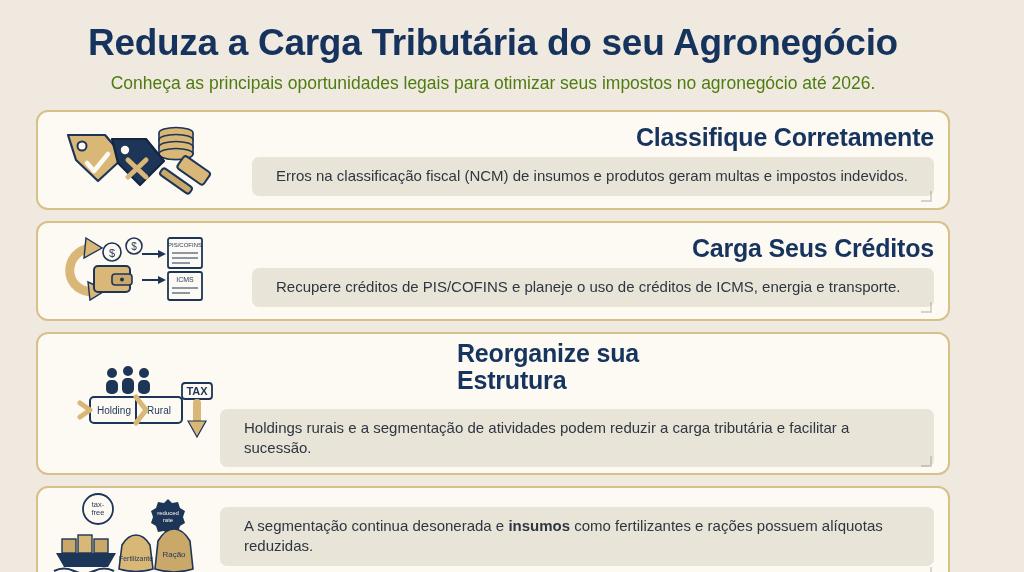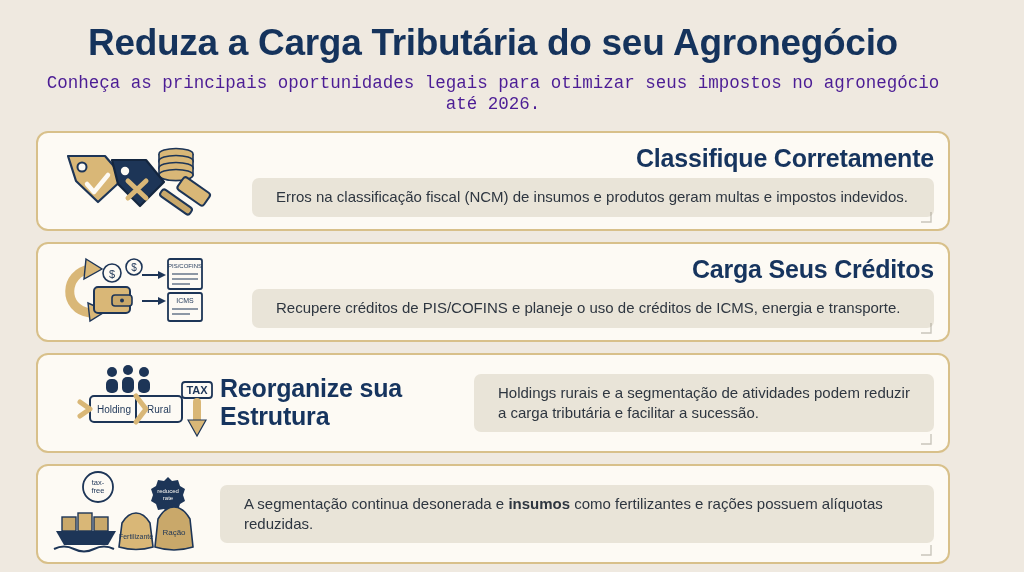--- a/index.html
+++ b/index.html
@@ -27,25 +27,24 @@
     font-size: 37px;
     font-weight: bold;
     color: #15335c;
     letter-spacing: -0.3px;
     text-align: center;
     margin: 6px 0 0 0;
     line-height: 1.05;
   }
   .subtitle {
     font-size: 17.5px;
-    color: #4c1d95;
+    color: #4d7c0f;
     text-align: center;
     margin: 10px 0 0 0;
     line-height: 1.2;
-    font-family: Liberation Mono, monospace;
   }
   .cards {
     margin-top: 16px;
     display: flex;
     flex-direction: column;
     gap: 11px;
   }
   .card {
     background: #fdfaf4;
     border: 2px solid #d8c08a;
@@ -92,21 +91,21 @@
     align-items: flex-end;
     gap: 6px;
     margin-left: 32px;
   }
   .layout-stack .card-desc {
     width: 100%;
     box-sizing: border-box;
   }
   
   .layout-side .card-body {
-    flex-direction: row;
+    flex-direction: column;
     align-items: center;
   }
   .layout-side .card-heading {
     width: 240px;
     min-width: 240px;
   }
   .layout-side .card-desc {
     flex: 1;
   }
   .corner-mark {

